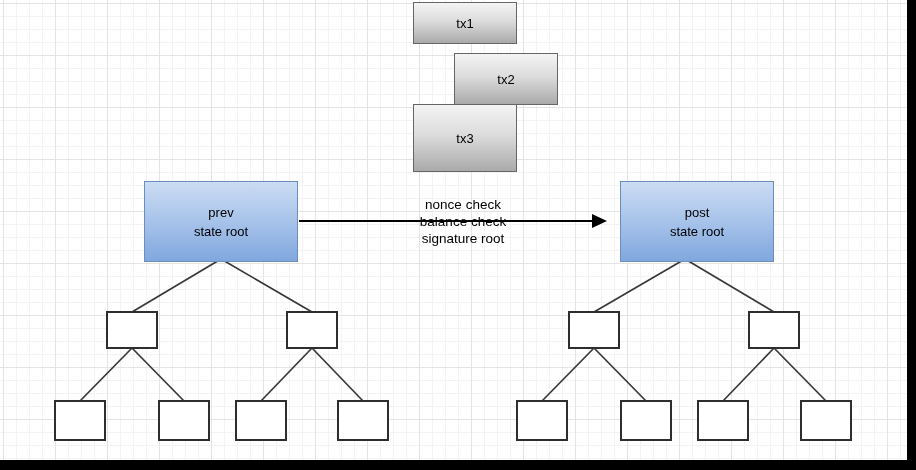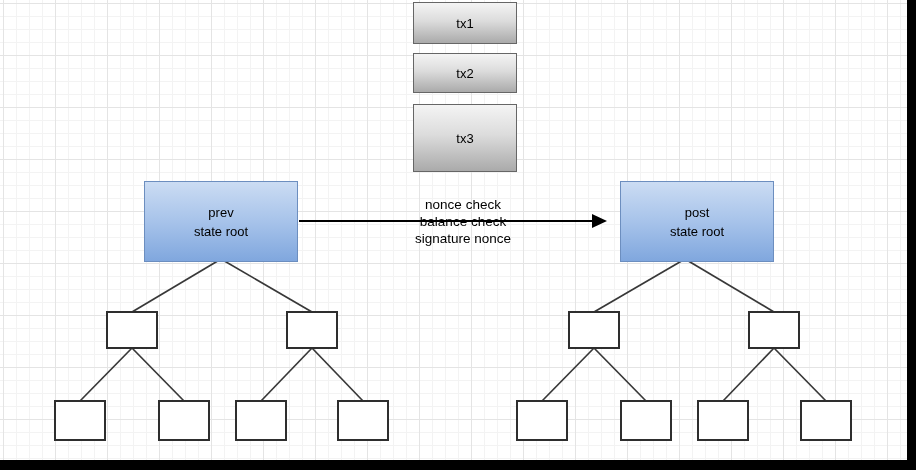--- a/index.html
+++ b/index.html
@@ -42,21 +42,21 @@
 
   .txbox {
     left: 413px;
     width: 104px;
     height: 52px;
     border: 1px solid #666666;
     background: linear-gradient(180deg, #f4f4f4 0%, #dcdcdc 45%, #aaaaaa 100%);
     font-size: 13px;
   }
   .txbox.t1 { top: 2px;  height: 42px; }
-  .txbox.t2 { top: 53px; height: 40px; }
+  .txbox.t2 { top: 53px; height: 52px; margin-left: 41px; }
   .txbox.t3 { top: 104px; height: 68px; }
 
   .stateroot {
     top: 181px;
     width: 154px;
     height: 81px;
     border: 1px solid #6c8ebf;
     background: linear-gradient(180deg, #cbdcf3 0%, #a7c3ea 50%, #80a7de 100%);
     font-size: 13px;
     line-height: 19px;
@@ -121,21 +121,21 @@
   <div class="shape txbox t3">tx3</div>
 
   <div class="shape stateroot prev">prev
 state root</div>
   <div class="shape stateroot post">post
 state root</div>
 
   <div class="arrow-labels">
     <div>nonce check</div>
     <div>balance check</div>
-    <div>signature nonce</div>
+    <div>signature root</div>
   </div>
 
   <div class="shape treenode mid" style="left:106px"></div>
   <div class="shape treenode mid" style="left:286px"></div>
   <div class="shape treenode leaf" style="left:54px"></div>
   <div class="shape treenode leaf" style="left:158px"></div>
   <div class="shape treenode leaf" style="left:235px"></div>
   <div class="shape treenode leaf" style="left:337px"></div>
 
   <div class="shape treenode mid" style="left:568px"></div>

